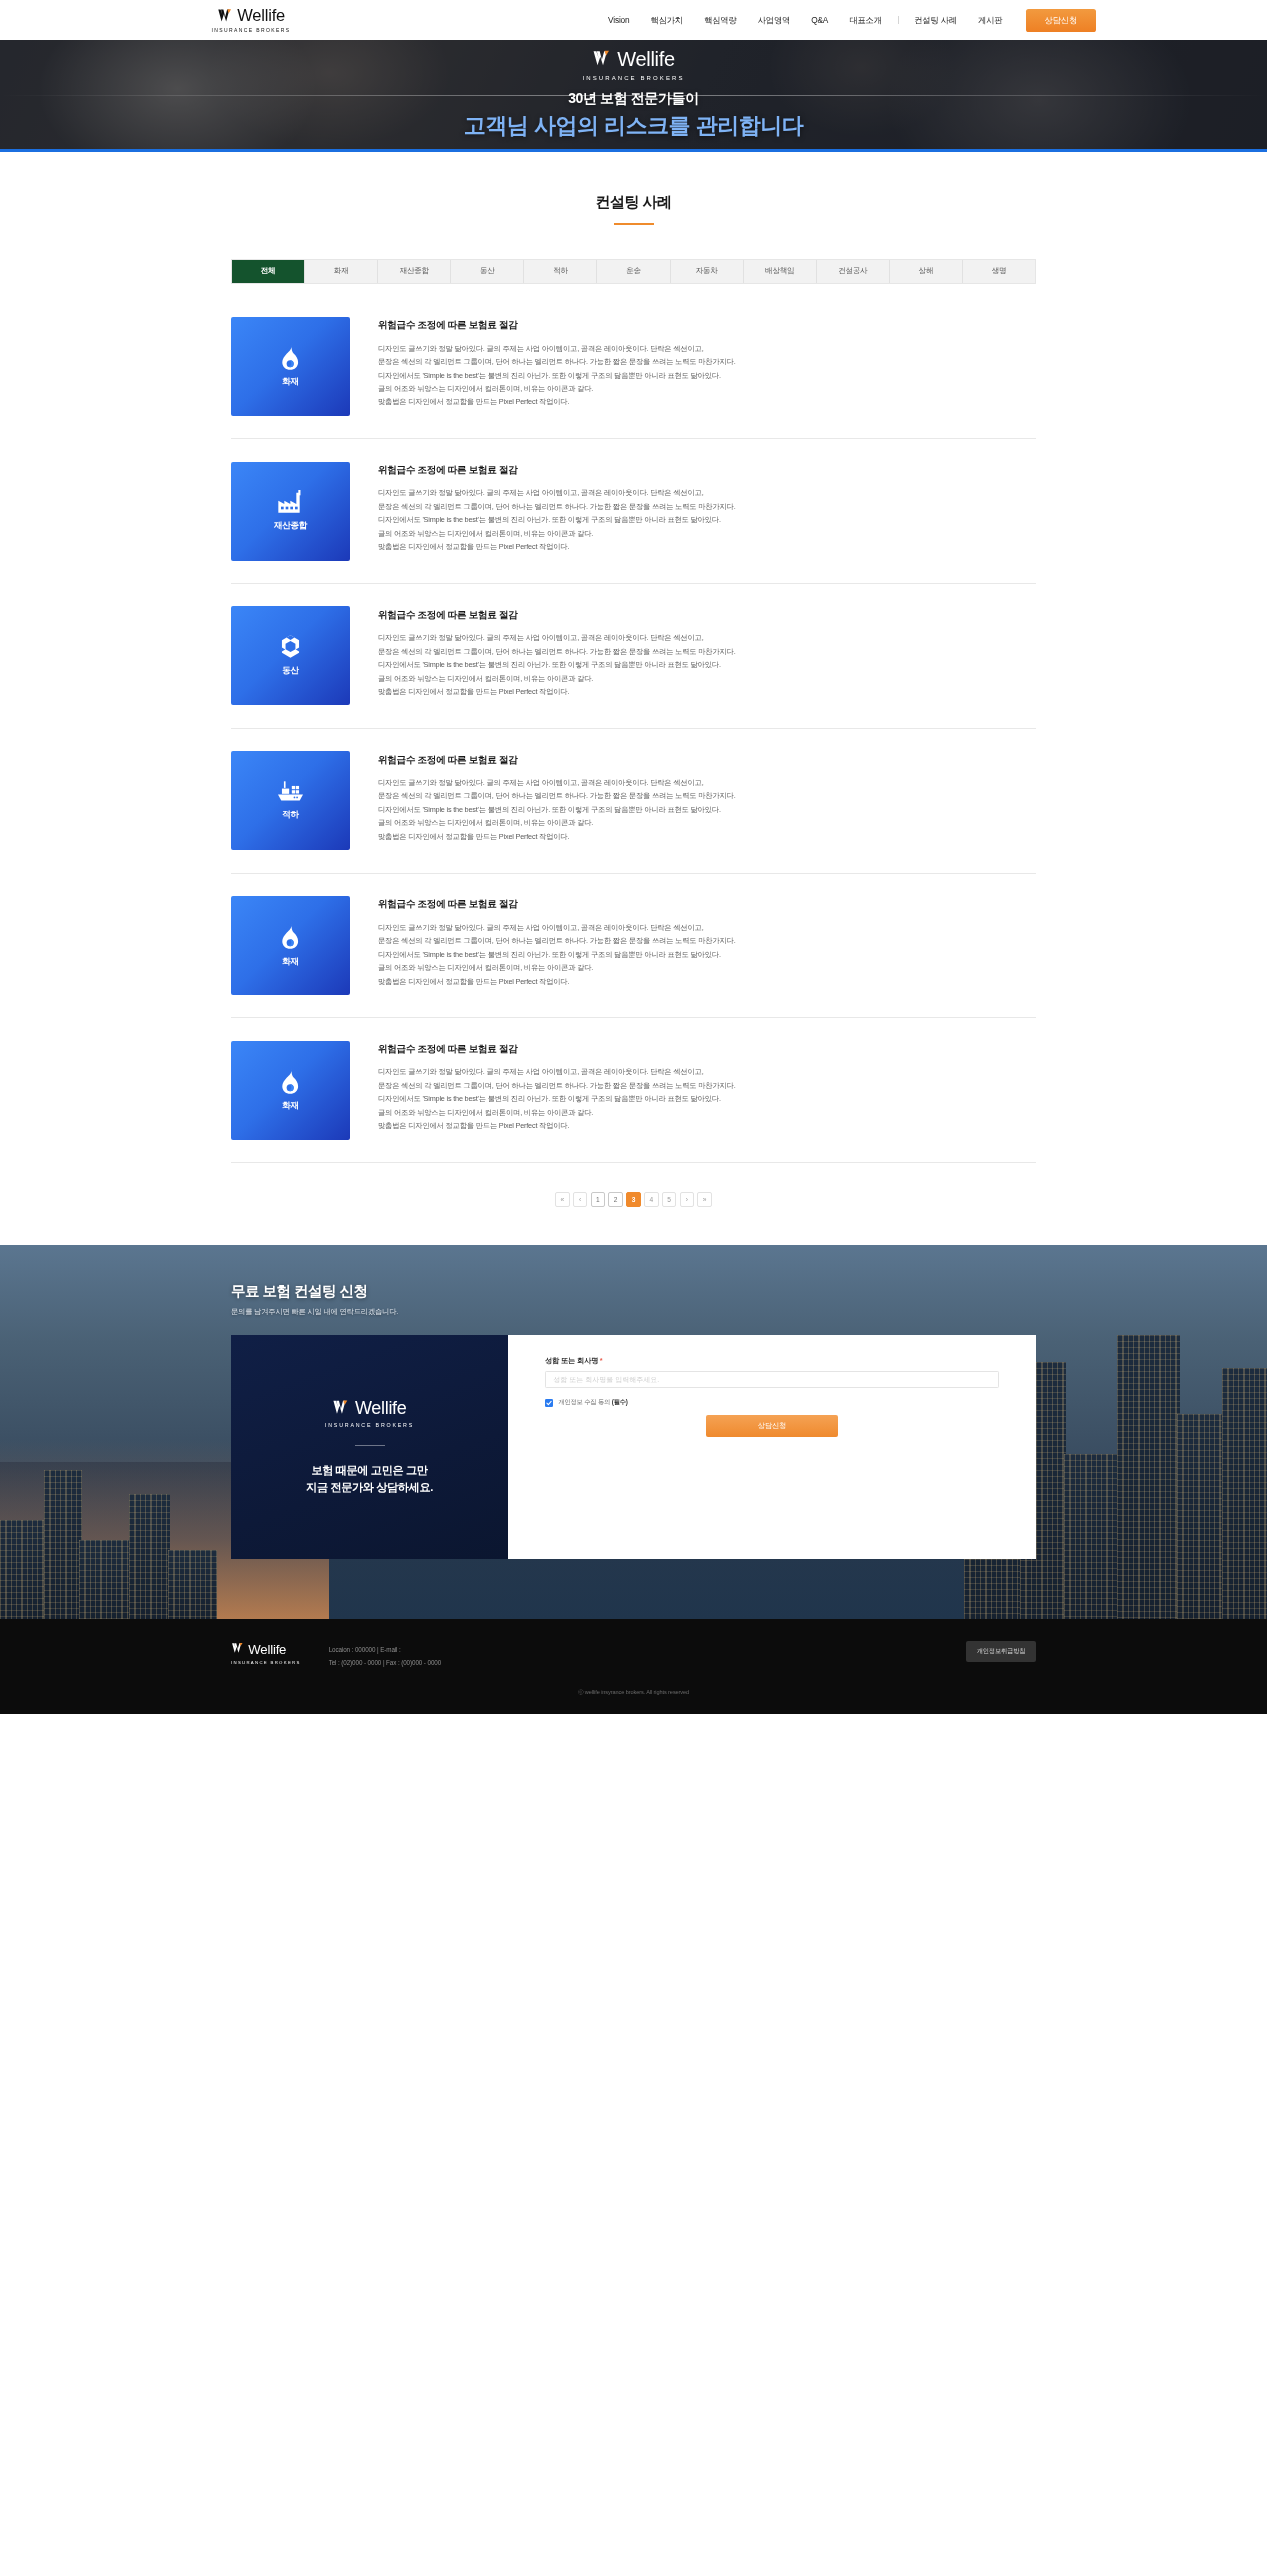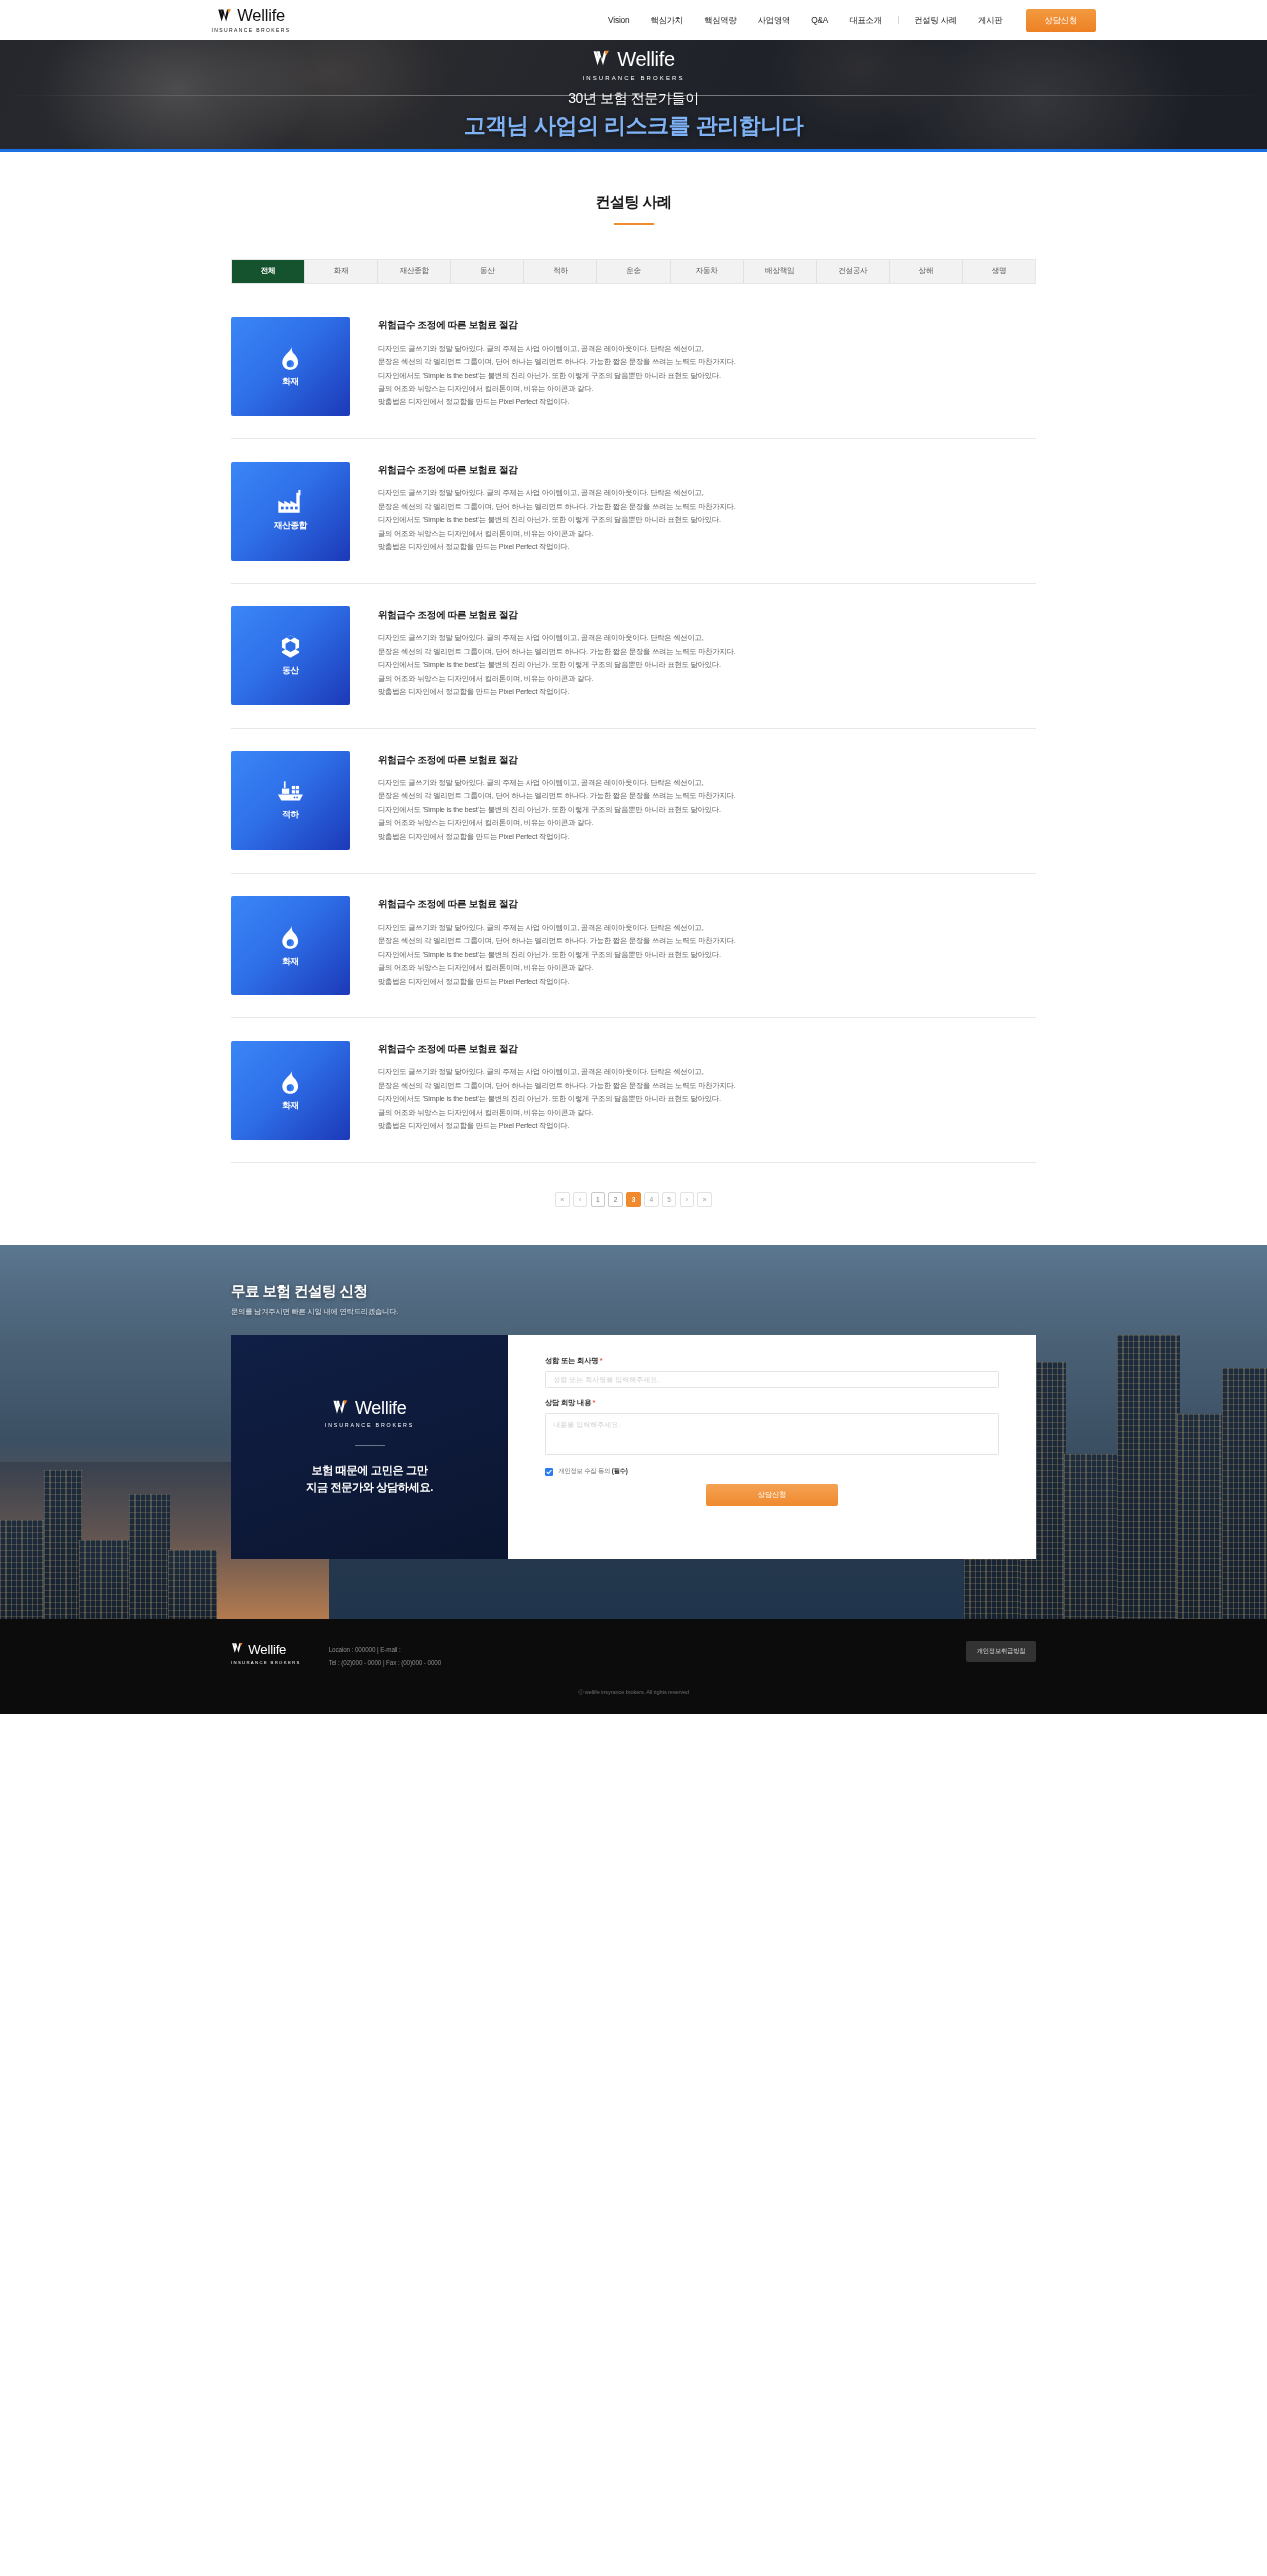--- a/index.html
+++ b/index.html
@@ -72,21 +72,21 @@
   .hero-content { position:relative; z-index:3; text-align:center; }
   .hero-logo { display:flex; flex-direction:column; align-items:center; margin-bottom:9.2px; }
   .hero-logo-row { display:flex; align-items:center; gap:4.6px; }
   .hero-logo-text {
     font-size:20px; color:#fff; font-weight:400; line-height:1; letter-spacing:-0.3px;
   }
   .hero-logo-sub {
     font-size:6px; letter-spacing:2.1px; color:#fff; margin-top:4px;
   }
   .hero-line1 {
-    font-size:14px; color:#fff; font-weight:400; letter-spacing:-0.4px;
+    font-size:14px; color:#fff; font-weight:700; letter-spacing:-0.4px;
     margin-top:6px; text-shadow:0 0.7px 4px rgba(0,0,0,.5);
   }
   .hero-line2 {
     font-size:22px; font-weight:700; letter-spacing:-0.5px; margin-top:3.3px;
     color:#7fb3f5; text-shadow:0 0.7px 5.3px rgba(0,0,0,.55);
   }
   .hero-bottom-bar { height:2.6px; background:#1b6fe0; }
 
   
   .section-title-wrap { text-align:center; padding-top:41px; }
@@ -527,26 +527,20 @@
       <form class="cta-right">
         <div class="field">
           <div class="field-label">
             <span>성함 또는 회사명</span><span class="req">*</span>
           </div>
           <input type="text" placeholder="성함 또는 회사명을 입력해주세요." style="">
         </div>
 
 
 
-        <div class="field">
-          <div class="field-label">
-            <span>상담 희망 내용</span><span class="req">*</span>
-          </div>
-          <textarea placeholder="내용을 입력해주세요." style=""></textarea>
-        </div>
 
         <div class="agree-row">
           <span class="checkbox">
             <svg width="6" height="6" viewBox="0 0 10 10">
               <path d="M1.5 5.2 L3.9 7.6 L8.6 2.4" stroke="#fff" stroke-width="1.8" fill="none" stroke-linecap="round" stroke-linejoin="round"></path>
             </svg>
           </span>
           <span class="agree-text">
             <span>개인정보 수집 동의 </span><b>(필수)</b>
           </span>

